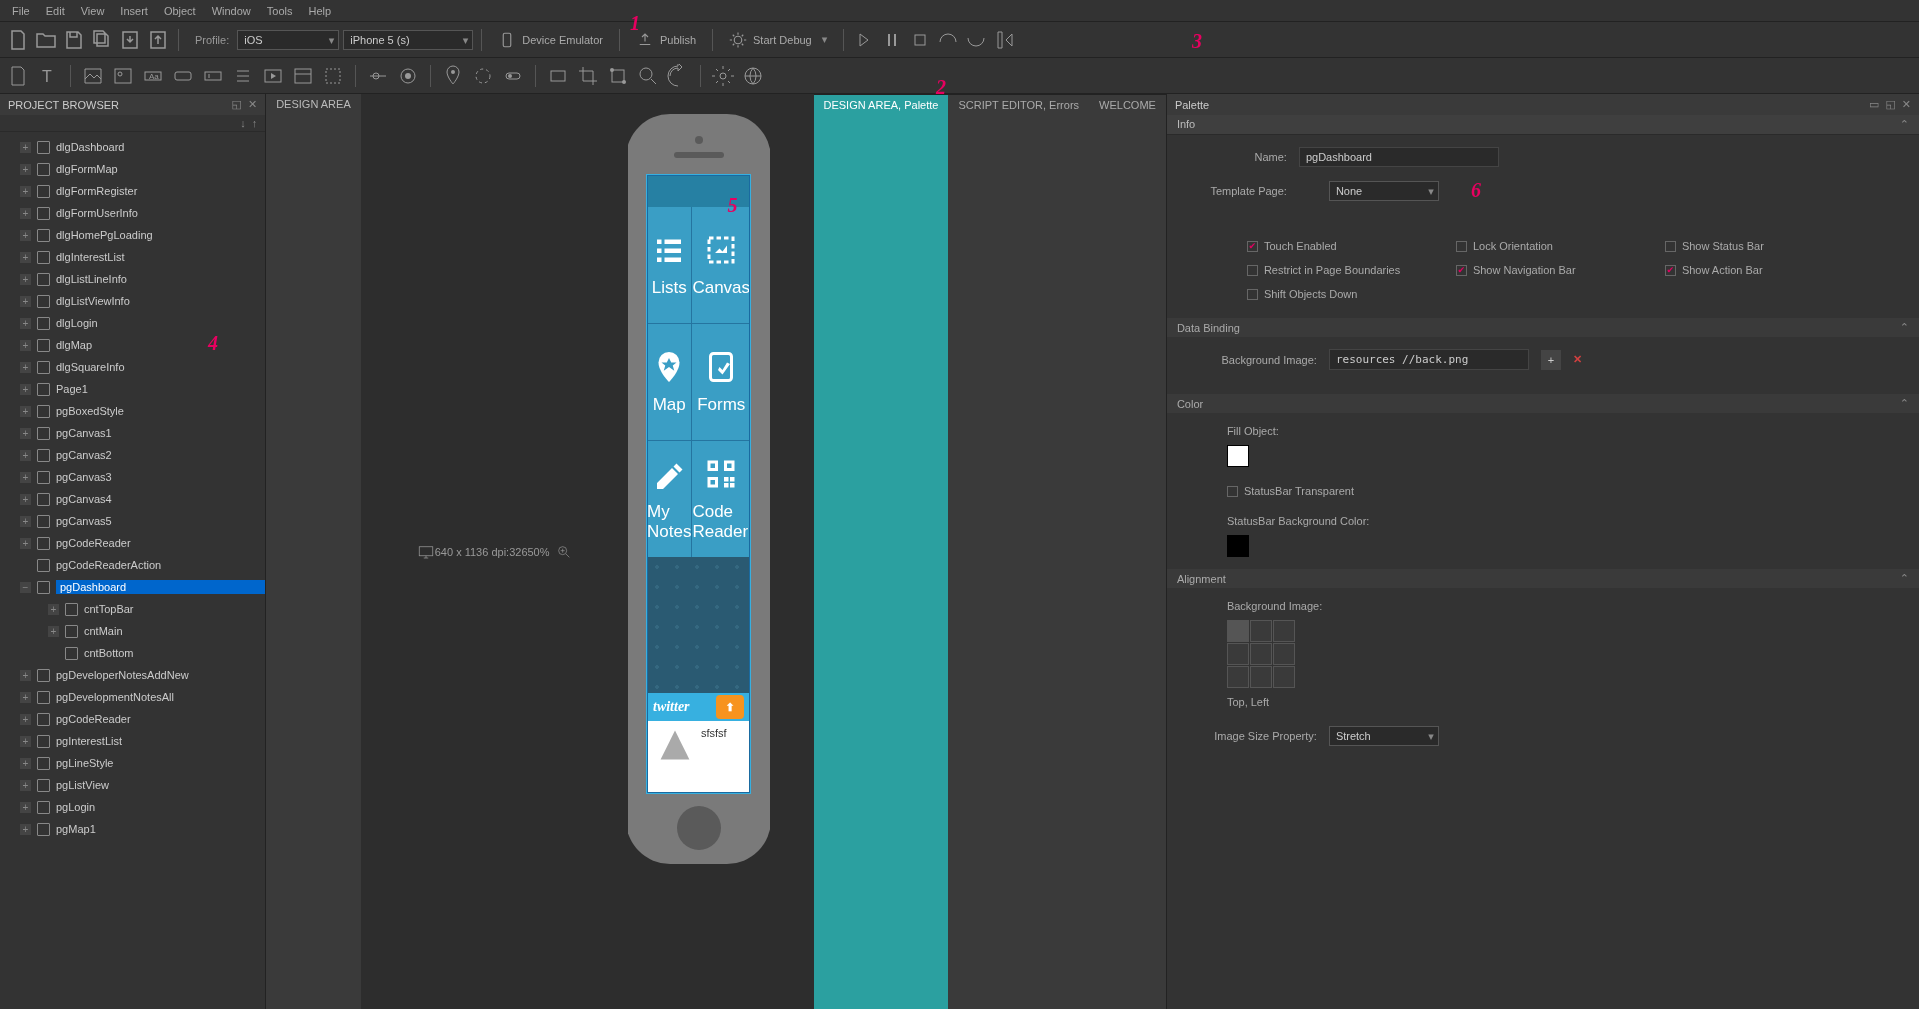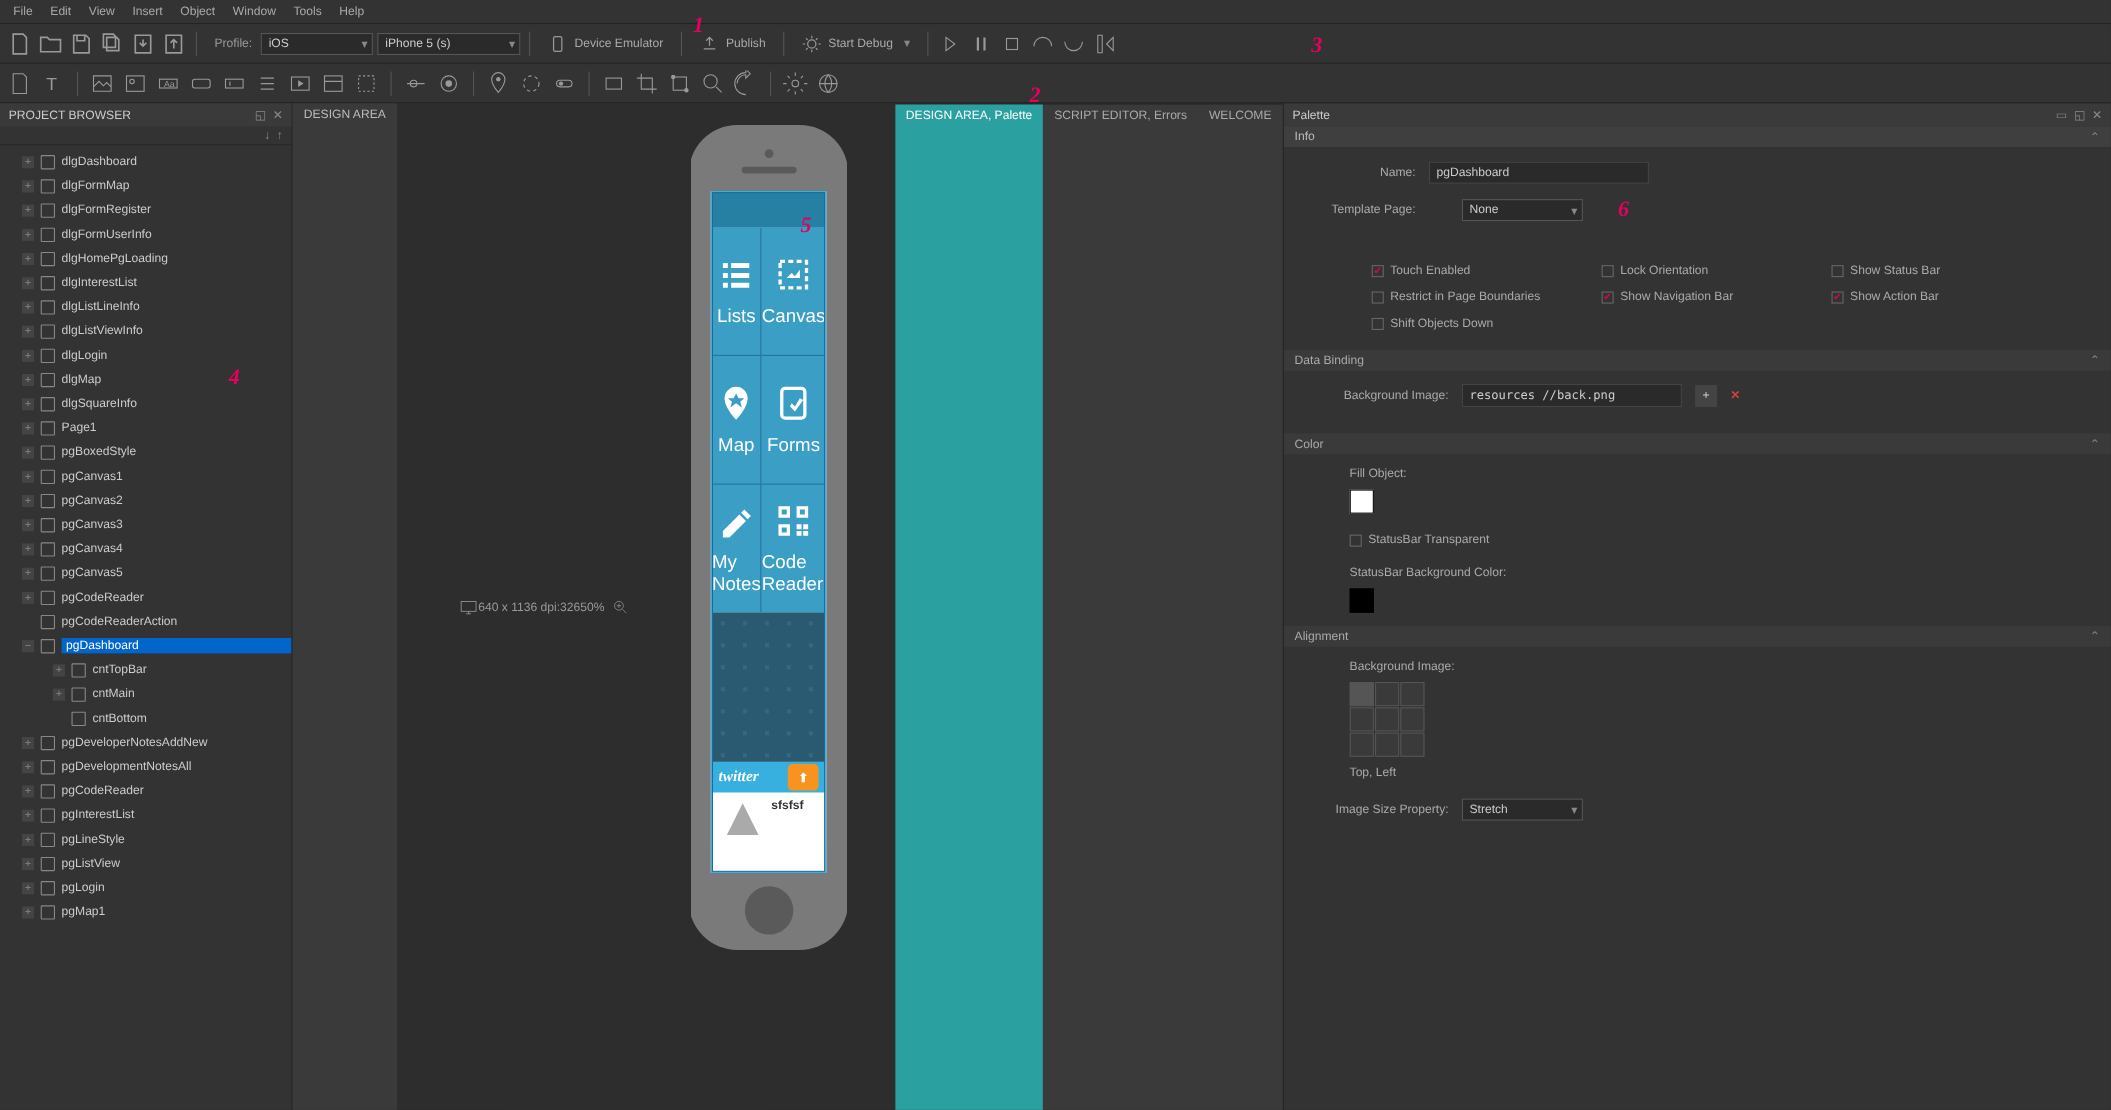--- a/index.html
+++ b/index.html
@@ -266,21 +266,21 @@
   align-items: flex-start;
   gap: 8px;
   padding: 6px 10px;
   background: #fff;
 }
 .feed-avatar {
   width: 36px; height: 36px;
   background: #aaa;
   clip-path: polygon(50% 10%, 90% 90%, 10% 90%);
 }
-.feed-name { font-weight: bold; color: #333; }
+.feed-name { font-weight: normal; color: #333; }
 .bottom-tabs {
   display: flex;
   background: #3a3a3a;
   border-top: 1px solid #222;
 }
 .bottom-tab {
   padding: 4px 10px;
   color: #aaa;
   cursor: pointer;
   font-size: 11px;

